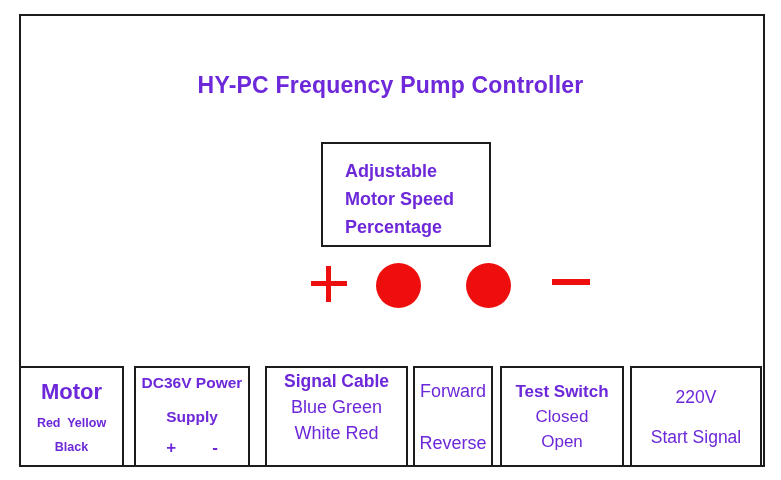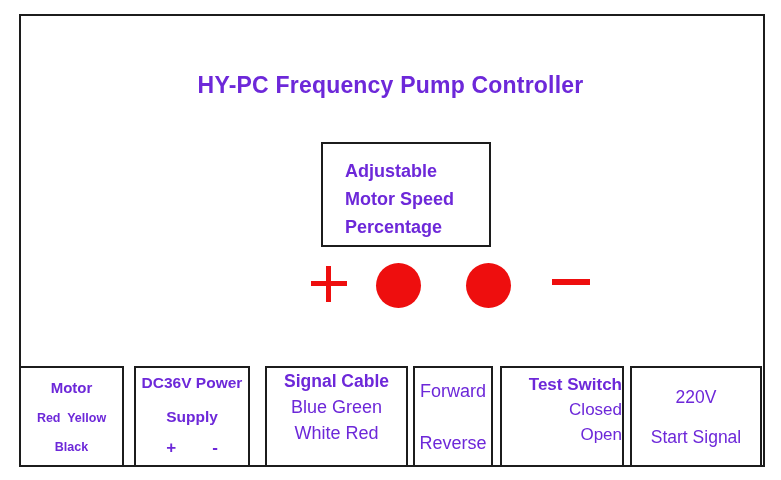--- a/index.html
+++ b/index.html
@@ -32,31 +32,31 @@
   .light.one{left:376px;}
   .light.two{left:466px;}
   .minus-icon{position:absolute;left:552px;top:279px;width:38px;height:6px;background:var(--red,#ee0e0e);}
   
   .cell{
     position:absolute;top:366px;height:101px;border:2px solid var(--line,#1c1c1c);
     box-sizing:border-box;background:#fff;display:flex;flex-direction:column;
     align-items:center;text-align:center;
   }
   .cell-motor{left:19px;width:105px;justify-content:space-between;padding:11px 0 11px;}
-  .cell-motor .big{font-size:15px;font-weight:bold;}
+  .cell-motor .big{font-size:22px;font-weight:bold;}
   .cell-motor .small{font-size:12.5px;font-weight:bold;white-space:pre;}
   .cell-power{left:134px;width:116px;justify-content:space-between;padding:6px 0 10px;}
   .cell-power .t{font-size:15.5px;font-weight:bold;white-space:nowrap;}
   .cell-power .pm{display:flex;gap:36px;font-size:17px;font-weight:bold;line-height:14px;}
   .cell-signal{left:265px;width:143px;padding-top:0;}
   .cell-signal .t{font-size:17.5px;font-weight:bold;line-height:26px;white-space:nowrap;}
   .cell-signal .r{font-size:18px;line-height:26px;white-space:nowrap;}
   .cell-direction{left:413px;width:80px;justify-content:space-between;padding:13px 0 11px;}
   .cell-direction .r{font-size:18px;white-space:nowrap;}
-  .cell-test{left:500px;width:124px;padding-top:4px;align-items:flex-end;}
+  .cell-test{left:500px;width:124px;padding-top:11px;}
   .cell-test .t{font-size:17px;font-weight:bold;line-height:25px;white-space:nowrap;}
   .cell-test .r{font-size:17px;line-height:25px;white-space:nowrap;}
   .cell-start{left:630px;width:132px;justify-content:space-between;padding:19px 0 17px;}
   .cell-start .r{font-size:17.5px;white-space:nowrap;}
 </style>
 </head>
 <body>
 
 <div class="canvas">
 

